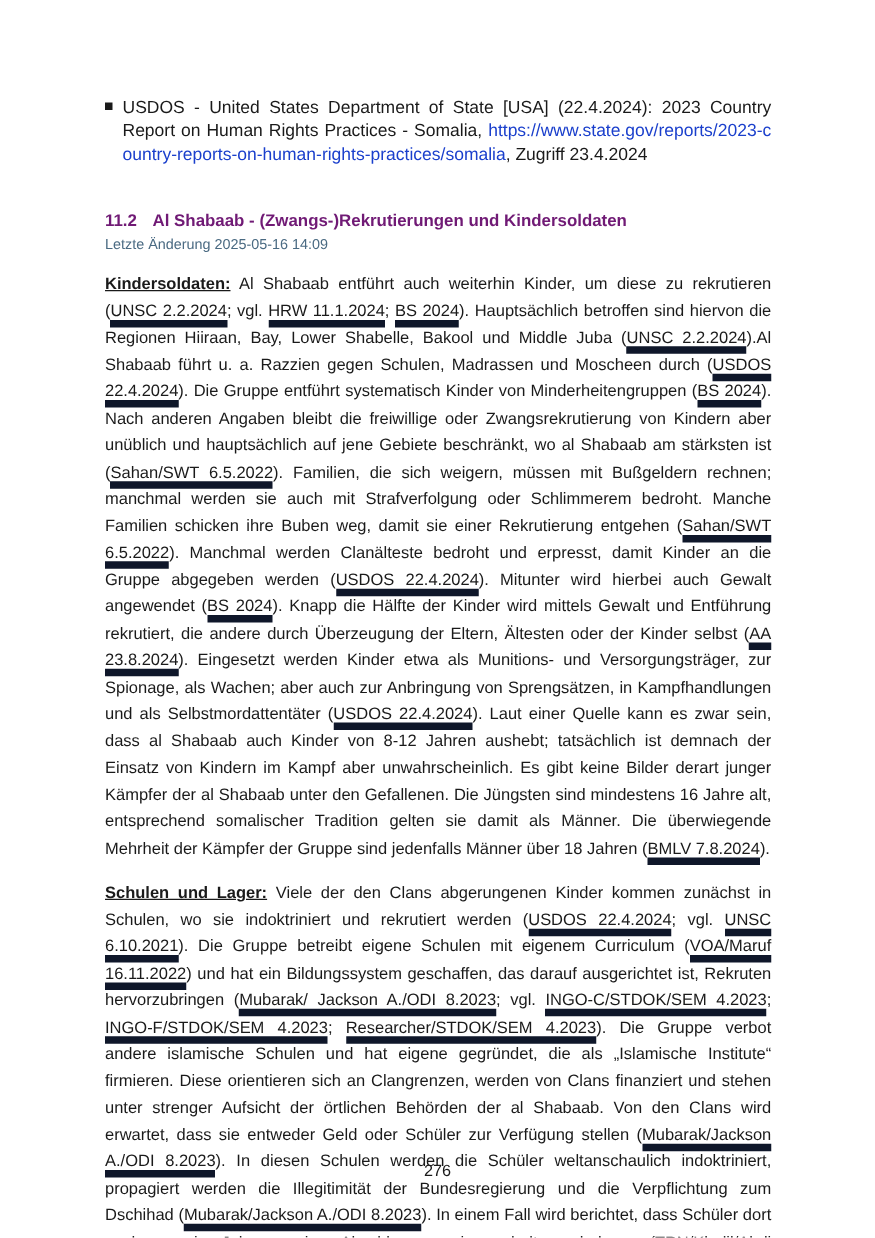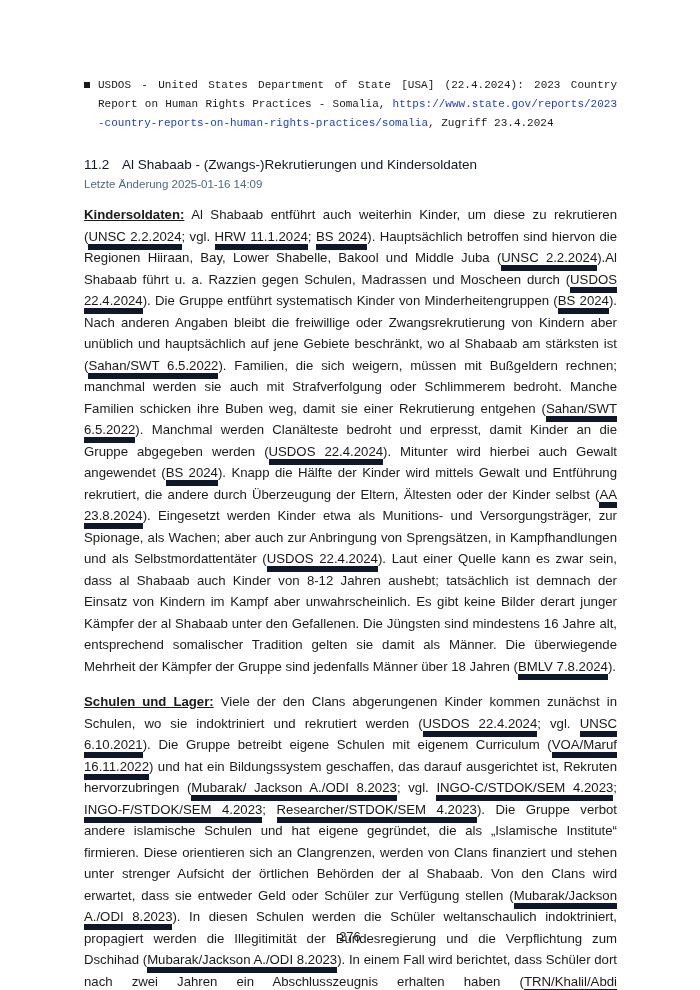--- a/index.html
+++ b/index.html
@@ -1,42 +1,42 @@
 <!DOCTYPE html>
 <html><head>
 <meta charset="utf-8">
 <style>
   html, body { margin: 0; padding: 0; background: #ffffff; }
   body { width: 700px; height: 990px; position: relative; overflow: hidden; font-family: "Liberation Sans", sans-serif; color: #1a1a1a; }
   .page { position: absolute; left: 84px; top: 76px; width: 533px; }
-  .bullet { position: relative; padding-left: 14px; font-size: 11px; line-height: 19px; text-align: justify; font-family: Liberation Mono, monospace; }
+  .bullet { position: relative; padding-left: 14px; font-size: 14px; line-height: 19px; text-align: justify; }
   .bullet .sq { position: absolute; left: 0; top: 6px; width: 6px; height: 6px; background: #1a1a1a; }
   .link { color: #1a3fcc; text-decoration: none; word-break: break-all; }
-  .h2 { margin-top: 24px; font-size: 13.5px; font-weight: normal; color: #0f172a; }
+  .h2 { margin-top: 36px; font-size: 13.5px; font-weight: bold; color: #701a75; }
   .h2 .num { display: inline-block; width: 38px; }
   .meta { font-size: 11.5px; color: #4a6a82; margin-top: 6px; }
   p.body { margin: 14px 0 0 0; font-size: 13.2px; line-height: 21.5px; text-align: justify; hyphens: manual; }
   p.body + p.body { margin-top: 14px; }
   .lead { font-weight: bold; text-decoration: underline; }
   .cite { border-bottom: 6px solid #0f172a; text-decoration: none; color: inherit; }
   .pagenum { position: absolute; top: 929px; left: 0; width: 700px; text-align: center; font-size: 13px; color: #1a1a1a; }
 </style>
 </head>
 <body>
 
 <div class="page">
   <div class="bullet">
     <span class="sq"></span>
     <span>USDOS - United States Department of State [USA] (22.4.2024): 2023 Country Report on Human Rights Practices - Somalia, </span><a class="link">https://www.state.gov/reports/2023-country-reports-on-human-rights-practices/somalia</a><span>, Zugriff 23.4.2024</span>
   </div>
 
   <div class="h2">
     <span class="num">11.2</span><span>Al Shabaab - (Zwangs-)Rekrutierungen und Kindersoldaten</span>
   </div>
-  <div class="meta">Letzte Änderung 2025-01-16 14:09</div>
+  <div class="meta">Letzte Änderung 2025-05-16 14:09</div>
 
   <p class="body" id="p1">
     <span class="lead">Kindersoldaten:</span><span class="segs"><span> Al Shabaab entführt auch weiterhin Kinder, um diese zu rekrutieren (</span><a class="cite">UNSC 2.2.2024</a><span>; vgl. </span><a class="cite">HRW 11.1.2024</a><span>; </span><a class="cite">BS 2024</a><span>). Hauptsächlich betroffen sind hiervon die Regionen Hiiraan, Bay, Lower Shabelle, Bakool und Middle Juba (</span><a class="cite">UNSC 2.2.2024</a><span>).Al Shabaab führt u. a. Razzien gegen Schulen, Madrassen und Moscheen durch (</span><a class="cite">USDOS 22.4.2024</a><span>). Die Gruppe ent­führt systematisch Kinder von Minderheitengruppen (</span><a class="cite">BS 2024</a><span>). Nach anderen Angaben bleibt die freiwillige oder Zwangsrekrutierung von Kindern aber unüblich und hauptsächlich auf jene Gebiete beschränkt, wo al Shabaab am stärksten ist (</span><a class="cite">Sahan/SWT 6.5.2022</a><span>). Familien, die sich weigern, müssen mit Bußgeldern rechnen; manchmal werden sie auch mit Strafverfolgung oder Schlimmerem bedroht. Manche Familien schicken ihre Buben weg, damit sie einer Rekrutie­rung entgehen (</span><a class="cite">Sahan/SWT 6.5.2022</a><span>). Manchmal werden Clanälteste bedroht und erpresst, damit Kinder an die Gruppe abgegeben werden (</span><a class="cite">USDOS 22.4.2024</a><span>). Mitunter wird hierbei auch Gewalt angewendet (</span><a class="cite">BS 2024</a><span>). Knapp die Hälfte der Kinder wird mittels Gewalt und Entfüh­rung rekrutiert, die andere durch Überzeugung der Eltern, Ältesten oder der Kinder selbst (</span><a class="cite">AA 23.8.2024</a><span>). Eingesetzt werden Kinder etwa als Munitions- und Versorgungsträger, zur Spionage, als Wachen; aber auch zur Anbringung von Sprengsätzen, in Kampfhandlungen und als Selbst­mordattentäter (</span><a class="cite">USDOS 22.4.2024</a><span>). Laut einer Quelle kann es zwar sein, dass al Shabaab auch Kinder von 8-12 Jahren aushebt; tatsächlich ist demnach der Einsatz von Kindern im Kampf aber unwahrscheinlich. Es gibt keine Bilder derart junger Kämpfer der al Shabaab unter den Gefallenen. Die Jüngsten sind mindestens 16 Jahre alt, entsprechend somalischer Tradition gelten sie damit als Männer. Die überwiegende Mehrheit der Kämpfer der Gruppe sind jedenfalls Männer über 18 Jahren (</span><a class="cite">BMLV 7.8.2024</a><span>).</span></span>
   </p>
 
   <p class="body" id="p2">
     <span class="lead">Schulen und Lager:</span><span class="segs"><span> Viele der den Clans abgerungenen Kinder kommen zunächst in Schu­len, wo sie indoktriniert und rekrutiert werden (</span><a class="cite">USDOS 22.4.2024</a><span>; vgl. </span><a class="cite">UNSC 6.10.2021</a><span>). Die Gruppe betreibt eigene Schulen mit eigenem Curriculum (</span><a class="cite">VOA/Maruf 16.11.2022</a><span>) und hat ein Bildungssystem geschaffen, das darauf ausgerichtet ist, Rekruten hervorzubringen (</span><a class="cite">Mubarak/ Jackson A./ODI 8.2023</a><span>; vgl. </span><a class="cite">INGO-C/STDOK/SEM 4.2023</a><span>; </span><a class="cite">INGO-F/STDOK/SEM 4.2023</a><span>; </span><a class="cite">Re­searcher/STDOK/SEM 4.2023</a><span>). Die Gruppe verbot andere islamische Schulen und hat eigene gegründet, die als „Islamische Institute“ firmieren. Diese orientieren sich an Clangrenzen, werden von Clans finanziert und stehen unter strenger Aufsicht der örtlichen Behörden der al Shaba­ab. Von den Clans wird erwartet, dass sie entweder Geld oder Schüler zur Verfügung stellen (</span><a class="cite">Mubarak/Jackson A./ODI 8.2023</a><span>). In diesen Schulen werden die Schüler weltanschaulich in­doktriniert, propagiert werden die Illegitimität der Bundesregierung und die Verpflichtung zum Dschihad (</span><a class="cite">Mubarak/Jackson A./ODI 8.2023</a><span>). In einem Fall wird berichtet, dass Schüler dort nach zwei Jahren ein Abschlusszeugnis erhalten haben (</span><a class="cite">TRN/Khalil/Abdi Y./Glazzard/Nor/Zeuthen 12.2023a</a></span>
   </p>
 </div>
 

